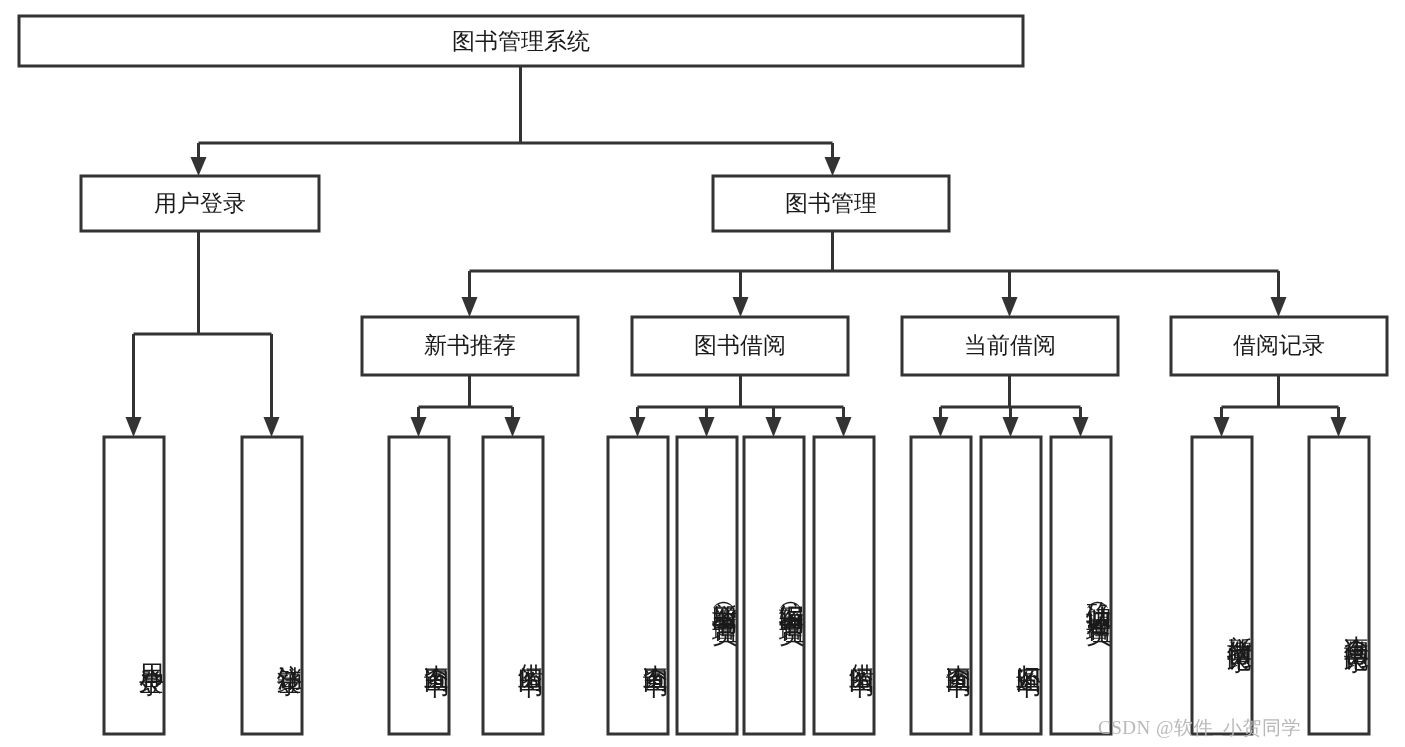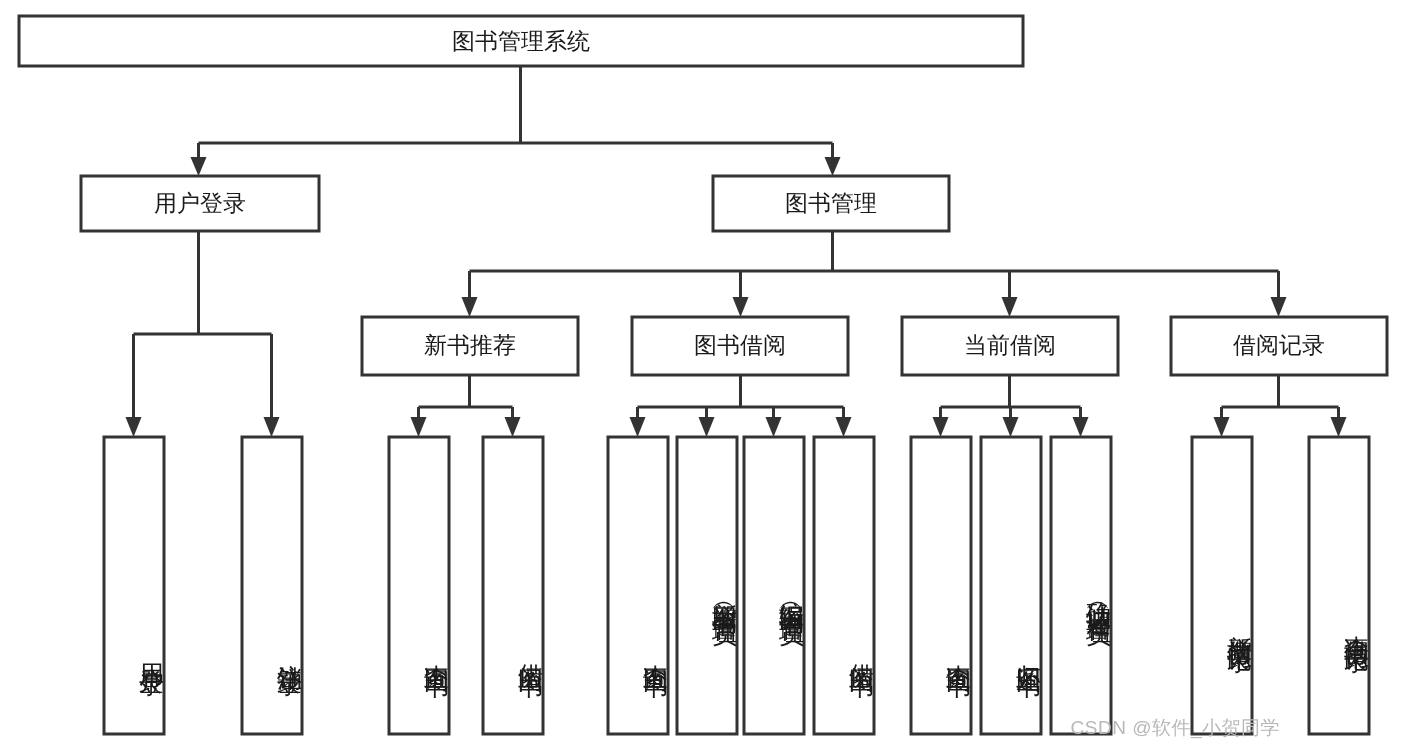--- a/index.html
+++ b/index.html
@@ -11,20 +11,21 @@
     width: 1405px;
     height: 747px;
     font-family: "Liberation Sans", "DejaVu Sans", sans-serif;
     overflow: hidden;
     position: relative;
   }
   #diagram-root {
     position: relative;
     width: 1288px;
     height: 747px;
+    padding-left: 21px;
   }
   svg#flow-svg {
     position: absolute;
     left: 0;
     top: 0;
     width: 1405px;
     height: 747px;
   }
   .node-box {
     fill: #ffffff;
@@ -61,21 +62,21 @@
     display: flex;
     align-items: flex-start;
     justify-content: center;
     white-space: nowrap;
     pointer-events: none;
   }
   .watermark {
     position: absolute;
     right: 8px;
     bottom: 6px;
-    font-family: Liberation Sans, sans-serif;
+    font-family: Liberation Serif, serif;
     font-size: 19px;
     color: #b8b8b8;
     letter-spacing: 0.5px;
     white-space: nowrap;
   }
 </style>
 </head>
 <body>
 
 <div id="diagram-root">

